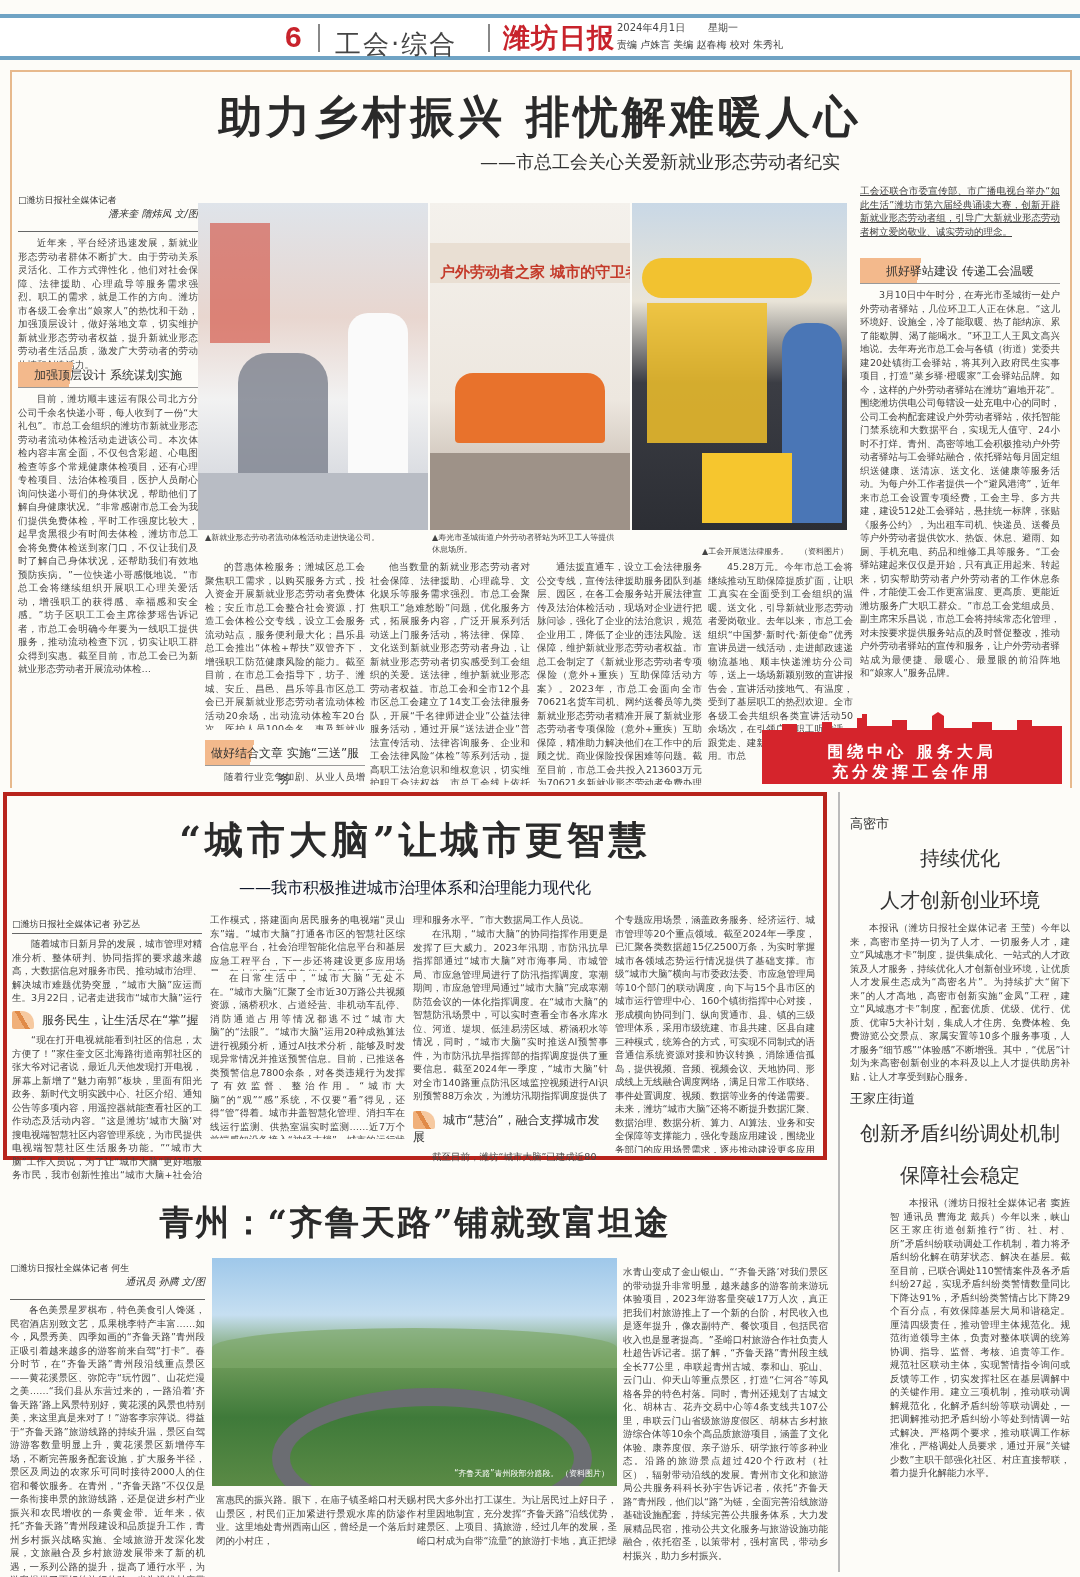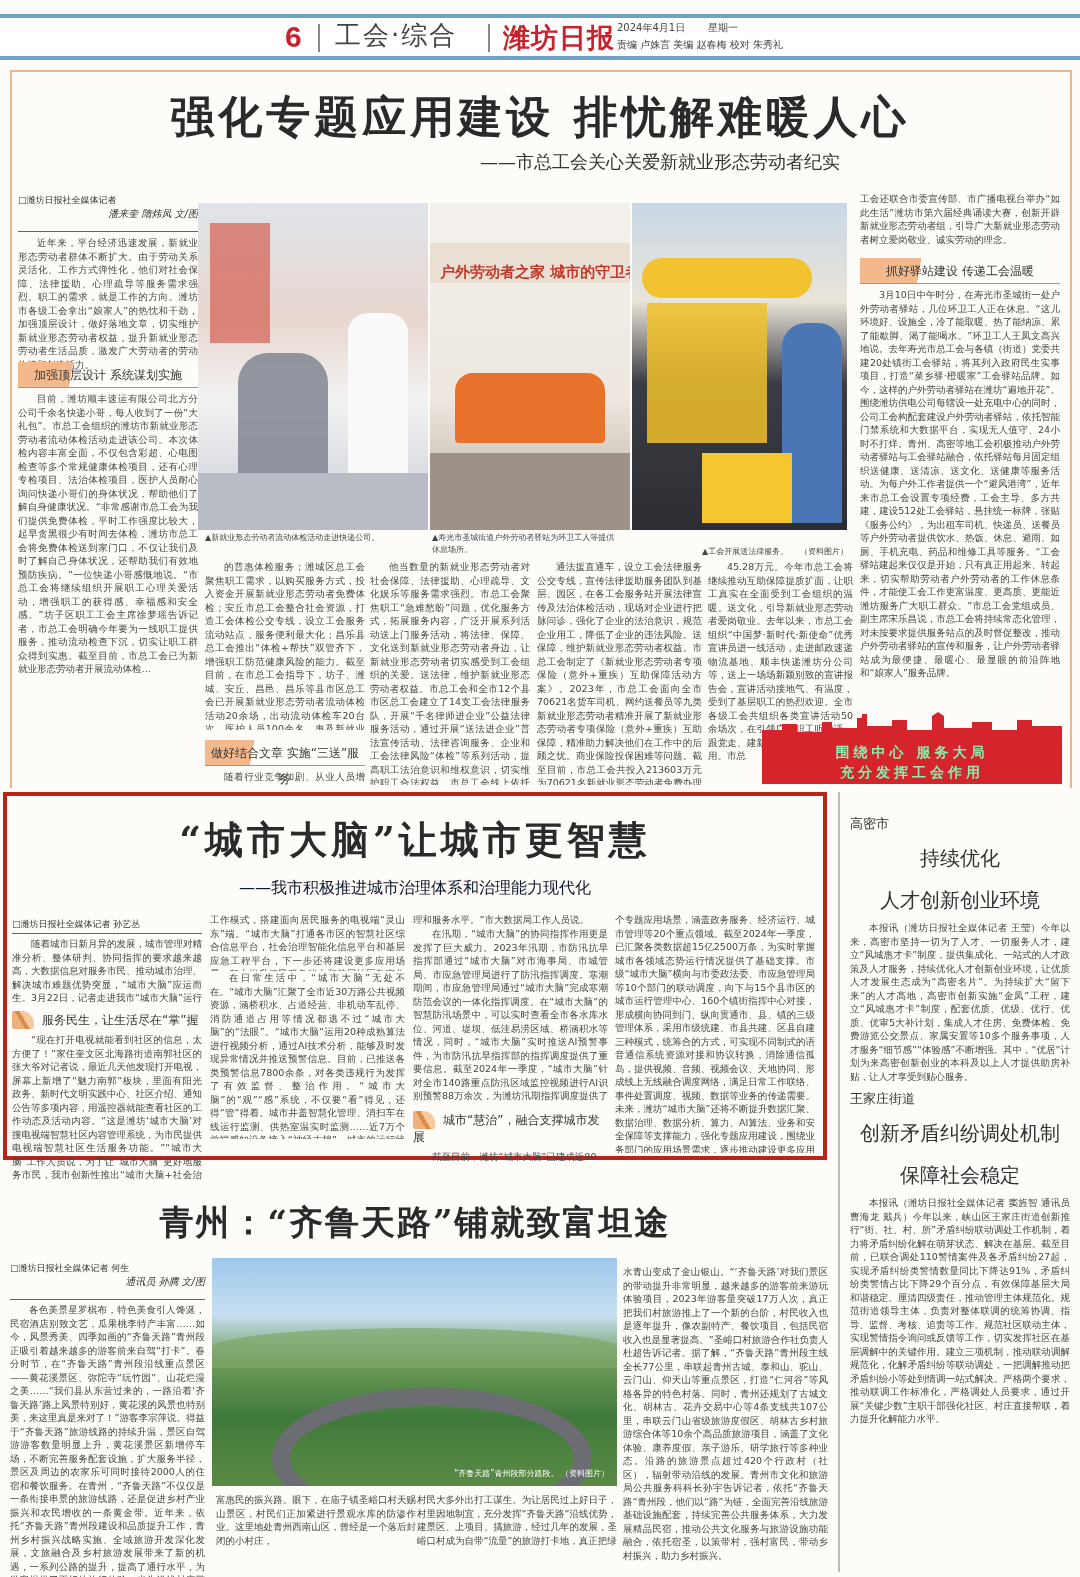--- a/index.html
+++ b/index.html
@@ -1,60 +1,60 @@
 <!DOCTYPE html>
 <html><head>
 <meta charset="utf-8">
 <style>
   * { box-sizing: border-box; margin: 0; padding: 0; }
   body { width: 1080px; height: 1577px; background: #fdfcf8; font-family: "DejaVu Sans", sans-serif; color: #333; position: relative; overflow: hidden; }
   .abs { position: absolute; }
   .mast { left: 0; top: 14px; width: 1080px; height: 46px; border-top: 4px solid #6fa3c4; border-bottom: 4px solid #6fa3c4; background:#fff; }
   .mast .pg { position:absolute; left:285px; top:2px; font-size:30px; font-weight:bold; color:#c8232c; font-family:"Liberation Sans",sans-serif; }
   .mast .sep { position:absolute; top:6px; width:2px; height:28px; background:#888; }
-  .mast .sec { position:absolute; left:335px; top:0; font-size:26px; color:#444; letter-spacing:2px; }
+  .mast .sec { position:absolute; left:335px; top:9px; font-size:26px; color:#444; letter-spacing:2px; }
   .mast .logo { position:absolute; left:503px; top:2px; font-size:27px; color:#c8232c; font-weight:bold; font-family:"DejaVu Serif",serif; letter-spacing:1px;}
   .mast .date { position:absolute; left:617px; top:3px; font-size:10px; color:#444; }
   .mast .staff { position:absolute; left:617px; top:20px; font-size:10px; color:#444; }
   .mast .wk { position:absolute; left:708px; top:3px; font-size:10px; color:#444; }
   .outer { left:10px; top:70px; width:1062px; height:718px; border:2px solid #e7b98d; border-bottom:none; }
   .h1 { left:0; width:1080px; text-align:center; font-family:"DejaVu Serif",serif; font-weight:bold; color:#2a2a2a; }
   .sub { left:0; width:1080px; text-align:center; font-size:18px; color:#333; }
   .col { font-size:9.5px; line-height:13.5px; color:#444; text-align:justify; overflow:hidden; }
   .col p { text-indent: 2em; }
   .byline { font-size:9px; color:#333; }
   .byline2 { font-size:10px; color:#333; text-align:right; border-bottom:1px solid #666; padding-bottom:10px;font-style:italic; }
   .subhead { height:26px; font-size:12px; color:#333; text-align:center; line-height:26px; position:absolute; background: linear-gradient(100deg, #f3b98c 0 30%, transparent 30%); border-bottom:1px solid #999; }
   .photo { position:absolute; overflow:hidden; }
   .caption { font-size:8px; color:#444; line-height:12px; }
   .redbox { left:3px; top:792px; width:824px; height:368px; border:4px solid #b8241c; }
   .fan { display:inline-block; width:22px; height:18px; background: linear-gradient(60deg, #f0b07a 0 40%, #e08a48 40% 55%, #f6c9a0 55%); border-radius: 2px 12px 2px 2px; vertical-align: middle; margin-right:8px; }
   .sh2 { position:absolute; font-size:12px; color:#333; }
-  .banner { position:absolute; left:762px; top:738px; width:300px; height:46px; background:#d5242c; color:#86efac; font-size:14px; font-weight:bold; text-align:center; line-height:20px; letter-spacing:4px; padding-top:4px; }
+  .banner { position:absolute; left:762px; top:738px; width:300px; height:46px; background:#d5242c; color:#ffffff; font-size:16px; font-weight:bold; text-align:center; line-height:20px; letter-spacing:4px; padding-top:4px; }
   .skyline { position:absolute; left:762px; top:712px; width:300px; height:28px; }
   .side-tag { font-size:13px; color:#333; }
   .side-title { font-size:20px; color:#333; text-align:center; line-height:30px;margin-top:12px; }
 </style>
 </head>
 <body>
 
 <div class="abs mast">
   <span class="pg">6</span>
   <span class="sep" style="left:318px"></span>
   <span class="sec">工会·综合</span>
   <span class="sep" style="left:488px"></span>
   <span class="logo">潍坊日报</span>
   <span class="date">2024年4月1日</span>
   <span class="wk">星期一</span>
   <span class="staff">责编 卢姝言 美编 赵春梅 校对 朱秀礼</span>
 </div>
 
 <div class="abs outer"></div>
 
-<div class="abs h1" style="top:88px; font-size:44px; letter-spacing:4px;">强化专题应用建设  排忧解难暖人心</div>
+<div class="abs h1" style="top:88px; font-size:44px; letter-spacing:4px;">助力乡村振兴  排忧解难暖人心</div>
 <div class="abs sub" style="top:150px; left:120px;">——市总工会关心关爱新就业形态劳动者纪实</div>
 
 <div class="abs" style="left:18px; top:194px; width:180px;">
   <div class="byline">□潍坊日报社全媒体记者</div>
   <div class="byline2">潘来奎  隋炜凤  文/图</div>
   <div class="col" style="height:136px; margin-top:4px;">
       <p>近年来，平台经济迅速发展，新就业形态劳动者群体不断扩大。由于劳动关系灵活化、工作方式弹性化，他们对社会保障、法律援助、心理疏导等服务需求强烈。职工的需求，就是工作的方向。潍坊市各级工会拿出“娘家人”的热忱和干劲，加强顶层设计，做好落地文章，切实维护新就业形态劳动者权益，提升新就业形态劳动者生活品质，激发广大劳动者的劳动热情和创造活力。</p>
     </div>
 </div>
 <div class="subhead" style="left:18px; top:362px; width:180px;">加强顶层设计  系统谋划实施</div>
@@ -96,21 +96,21 @@
 <div class="abs col" style="left:370px; top:560px; width:160px; height:225px;">
     <p>他当数量的新就业形态劳动者对社会保障、法律援助、心理疏导、文化娱乐等服务需求强烈。市总工会聚焦职工“急难愁盼”问题，优化服务方式，拓展服务内容，广泛开展系列活动送上门服务活动，将法律、保障、文化送到新就业形态劳动者身边，让新就业形态劳动者切实感受到工会组织的关爱。送法律，维护新就业形态劳动者权益。市总工会和全市12个县市区总工会建立了14支工会法律服务队，开展“千名律师进企业”公益法律服务活动，通过开展“送法进企业”普法宣传活动、法律咨询服务、企业和工会法律风险“体检”等系列活动，提高职工法治意识和维权意识，切实维护职工合法权益。市总工会线上依托潍坊职工法律服务平台提供法律法规，解答法律知识咨询；线下开</p>
   </div>
 <div class="abs col" style="left:537px; top:560px; width:165px; height:225px;">
     <p>通法援直通车，设立工会法律服务公交专线，宣传法律援助服务团队到基层、园区，在各工会服务站开展法律宣传及法治体检活动，现场对企业进行把脉问诊，强化了企业的法治意识，规范企业用工，降低了企业的违法风险。送保障，维护新就业形态劳动者权益。市总工会制定了《新就业形态劳动者专项保险（意外+重疾）互助保障活动方案》。2023年，市总工会面向全市70621名货车司机、网约送餐员等九类新就业形态劳动者精准开展了新就业形态劳动者专项保险（意外+重疾）互助保障，精准助力解决他们在工作中的后顾之忧。商业保险投保困难等问题。截至目前，市总工会共投入213603万元为70621名新就业形态劳动者免费办理专项互助保障，已为21名新就业形态劳动者赔偿金额职工发放互助金</p>
   </div>
 <div class="abs col" style="left:708px; top:560px; width:145px; height:200px;">
     <p>45.28万元。今年市总工会将继续推动互助保障提质扩面，让职工真实在全面受到工会组织的温暖。送文化，引导新就业形态劳动者爱岗敬业。去年以来，市总工会组织“中国梦·新时代·新使命”优秀宣讲员进一线活动，走进邮政速递物流基地、顺丰快递潍坊分公司等，送上一场场新颖别致的宣讲报告会，宣讲活动接地气、有温度，受到了基层职工的热烈欢迎。全市各级工会共组织各类宣讲活动50余场次，在引领广大职工听党话、跟党走、建新功方面发挥了重要作用。市总</p>
   </div>
 
-<div class="abs col" style="left:860px; top:192px; width:200px; height:60px;">
+<div class="abs col" style="left:860px; top:184px; width:200px; height:60px;text-decoration:underline;">
     <p style="text-indent:0">工会还联合市委宣传部、市广播电视台举办“如此生活”潍坊市第六届经典诵读大赛，创新开辟新就业形态劳动者组，引导广大新就业形态劳动者树立爱岗敬业、诚实劳动的理念。</p>
   </div>
 <div class="subhead" style="left:860px; top:258px; width:200px;">抓好驿站建设  传递工会温暖</div>
 <div class="abs col" style="left:860px; top:288px; width:200px; height:420px;">
     <p>3月10日中午时分，在寿光市圣城街一处户外劳动者驿站，几位环卫工人正在休息。“这儿环境好、设施全，冷了能取暖、热了能纳凉、累了能歇脚、渴了能喝水。”环卫工人王凤文高兴地说。去年寿光市总工会与各镇（街道）党委共建20处镇街工会驿站，将其列入政府民生实事项目，打造“菜乡驿·橙暖家”工会驿站品牌。如今，这样的户外劳动者驿站在潍坊“遍地开花”。围绕潍坊供电公司每辖设一处充电中心的同时，公司工会构配套建设户外劳动者驿站，依托智能门禁系统和大数据平台，实现无人值守、24小时不打烊。青州、高密等地工会积极推动户外劳动者驿站与工会驿站融合，依托驿站每月固定组织送健康、送清凉、送文化、送健康等服务活动。为每户外工作者提供一个“避风港湾”，近年来市总工会设置专项经费，工会主导、多方共建，建设512处工会驿站，悬挂统一标牌，张贴《服务公约》，为出租车司机、快递员、送餐员等户外劳动者提供饮水、热饭、休息、避雨、如厕、手机充电、药品和维修工具等服务。“工会驿站建起来仅仅是开始，只有真正用起来、转起来，切实帮助劳动者户外劳动者的工作休息条件，才能使工会工作更富温度、更高质、更能近潍坊服务广大职工群众。”市总工会党组成员、副主席宋乐昌说，市总工会将持续常态化管理，对未按要求提供服务站点的及时督促整改，推动户外劳动者驿站的宣传和服务，让户外劳动者驿站成为最便捷、最暖心、最显眼的前沿阵地和“娘家人”服务品牌。</p>
   </div>
 
 <svg class="skyline" viewBox="0 0 300 28" preserveAspectRatio="none">
   <path d="M0 28 L0 18 L20 18 L20 12 L35 12 L35 20 L60 20 L60 10 L70 10 L70 16 L95 16 L95 6 L100 6 L100 2 L105 2 L105 14 L130 14 L130 8 L145 8 L145 18 L170 18 L170 4 L176 0 L182 4 L182 16 L210 16 L210 10 L230 10 L230 18 L255 18 L255 8 L270 8 L270 14 L300 14 L300 28 Z" fill="#d5242c"></path>
 </svg>
@@ -168,21 +168,21 @@
   <div class="side-title">人才创新创业环境</div>
   <div class="col" style="height:160px; margin-top:6px;">
       <p>本报讯（潍坊日报社全媒体记者  王莹）今年以来，高密市坚持一切为了人才、一切服务人才，建立“风城惠才卡”制度，提供集成化、一站式的人才政策及人才服务，持续优化人才创新创业环境，让优质人才发展生态成为“高密名片”。为持续扩大“留下来”的人才高地，高密市创新实施“金凤”工程，建立“风城惠才卡”制度，配套优质、优级、优行、优质、优审5大补计划，集成人才住房、免费体检、免费游览公交景点、家属安置等10多个服务事项，人才服务“细节感”“体验感”不断增强。其中，“优居”计划为来高密创新创业的本科及以上人才提供助房补贴，让人才享受到贴心服务。</p>
     </div>
 </div>
 
 <div class="abs" style="left:850px; top:1090px; width:220px;">
   <div class="side-tag">王家庄街道</div>
   <div class="side-title" style="margin-top:10px;">创新矛盾纠纷调处机制</div>
   <div class="side-title">保障社会稳定</div>
-  <div class="col" style="height:380px; margin-top:6px;">
+  <div class="col" style="height:380px; margin-top:6px;margin-left:40px;">
       <p>本报讯（潍坊日报社全媒体记者  窦旌智  通讯员  曹海龙  戴兵）今年以来，峡山区王家庄街道创新推行“街、社、村、所”矛盾纠纷联动调处工作机制，着力将矛盾纠纷化解在萌芽状态、解决在基层。截至目前，已联合调处110警情案件及各矛盾纠纷27起，实现矛盾纠纷类警情数量同比下降达91%，矛盾纠纷类警情占比下降29个百分点，有效保障基层大局和谐稳定。厘清四级责任，推动管理主体规范化。规范街道领导主体，负责对整体联调的统筹协调、指导、监督、考核、追责等工作。规范社区联动主体，实现警情指令询问或反馈等工作，切实发挥社区在基层调解中的关键作用。建立三项机制，推动联动调解规范化，化解矛盾纠纷等联动调处，一把调解推动把矛盾纠纷小等处到情调一站式解决。严格两个要求，推动联调工作标准化，严格调处人员要求，通过开展“关键少数”主职干部强化社区、村庄直接帮联，着力提升化解能力水平。</p>
     </div>
 </div>
 
 <div class="abs" style="left:0; width:830px; top:1200px; text-align:center; font-family:'DejaVu Serif',serif; font-size:34px; font-weight:bold; color:#2a2a2a; letter-spacing:2px;">青州：“齐鲁天路”铺就致富坦途</div>
 
 <div class="abs" style="left:10px; top:1262px; width:195px;">
   <div class="byline">□潍坊日报社全媒体记者  何生</div>
   <div class="byline2">通讯员  孙腾  文/图</div>
   <div class="col" style="height:285px; margin-top:3px;">

